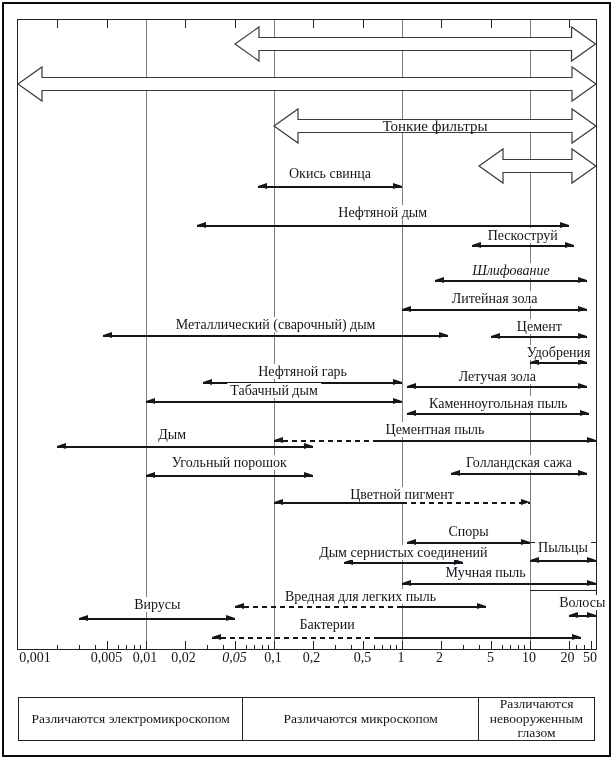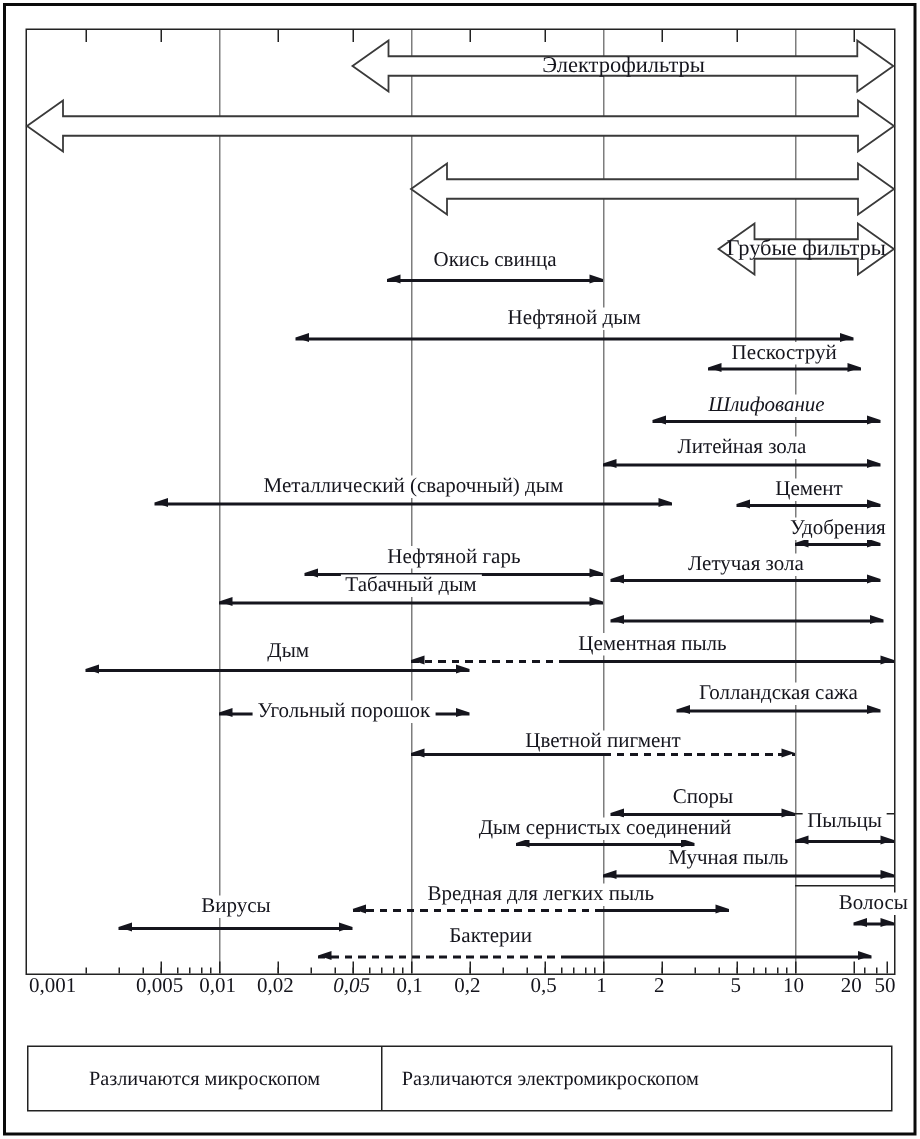--- a/index.html
+++ b/index.html
@@ -135,33 +135,34 @@
       <div class="ah ah-l" style="left: 389.298px; top: 363.4px;"></div>
       <div class="ah ah-r" style="left: 560.236px; top: 363.4px;"></div>
       <div class="rlabel" style="left: 479.267px; top: 349px;">Летучая зола</div>
       <div class="rline" style="left: 128px; width: 256px; top: 381.3px;"></div>
       <div class="ah ah-l" style="left: 128px; top: 378.4px;"></div>
       <div class="ah ah-r" style="left: 375px; top: 378.4px;"></div>
       <div class="rlabel" style="left: 256px; top: 363px;">Табачный дым</div>
       <div class="rline" style="left: 389.298px; width: 181.889px; top: 393.3px;"></div>
       <div class="ah ah-l" style="left: 389.298px; top: 390.4px;"></div>
       <div class="ah ah-r" style="left: 562.187px; top: 390.4px;"></div>
+      <div class="rlabel" style="left: 480.243px; top: 376px;">Каменноугольная пыль</div>
       <div class="dline" style="left: 256px; width: 99.6034px; top: 420.3px;"></div>
       <div class="rline" style="left: 355.603px; width: 222.397px; top: 420.3px;"></div>
       <div class="ah ah-l" style="left: 256px; top: 417.4px;"></div>
       <div class="ah ah-r" style="left: 569px; top: 417.4px;"></div>
       <div class="rlabel" style="left: 417px; top: 402px;">Цементная пыль</div>
       <div class="rline" style="left: 38.5318px; width: 256px; top: 426.3px;"></div>
       <div class="ah ah-l" style="left: 38.5318px; top: 423.4px;"></div>
       <div class="ah ah-r" style="left: 285.532px; top: 423.4px;"></div>
-      <div class="rlabel" style="left: 154.127px; top: 407px; margin-left: 20px;">Дым</div>
+      <div class="rlabel" style="left: 154.127px; top: 407px;">Дым</div>
       <div class="rline" style="left: 128px; width: 166.532px; top: 455.3px;"></div>
       <div class="ah ah-l" style="left: 128px; top: 452.4px;"></div>
       <div class="ah ah-r" style="left: 285.532px; top: 452.4px;"></div>
-      <div class="rlabel" style="left: 211.266px; top: 435px; margin-top: 12px;">Угольный порошок</div>
+      <div class="rlabel" style="left: 211.266px; top: 435px;">Угольный порошок</div>
       <div class="rline" style="left: 432.667px; width: 136.569px; top: 453.3px;"></div>
       <div class="ah ah-l" style="left: 432.667px; top: 450.4px;"></div>
       <div class="ah ah-r" style="left: 560.236px; top: 450.4px;"></div>
       <div class="rlabel" style="left: 500.952px; top: 435px;">Голландская сажа</div>
       <div class="rline" style="left: 256px; width: 128px; top: 482.3px;"></div>
       <div class="dline" style="left: 384px; width: 128px; top: 482.3px;"></div>
       <div class="ah ah-l" style="left: 256px; top: 479.4px;"></div>
       <div class="ah ah-r" style="left: 503px; top: 479.4px;"></div>
       <div class="rlabel" style="left: 384px; top: 467px;">Цветной пигмент</div>
       <div class="rline" style="left: 389.298px; width: 122.702px; top: 522.3px;"></div>
@@ -194,45 +195,45 @@
       <div class="ah ah-r" style="left: 569px; top: 592.4px;"></div>
       <div class="rlabel" style="left: 564.266px; top: 575px;">Волосы</div>
       <div class="dline" style="left: 194.37px; width: 163.946px; top: 617.3px;"></div>
       <div class="rline" style="left: 358.316px; width: 204.621px; top: 617.3px;"></div>
       <div class="ah ah-l" style="left: 194.37px; top: 614.4px;"></div>
       <div class="ah ah-r" style="left: 553.936px; top: 614.4px;"></div>
       <div class="rlabel" style="left: 309.117px; top: 597px;">Бактерии</div>
       <svg width="360.5318394449896" height="34" style="position: absolute; left: 217.468px; top: 7px; overflow: visible;">
         <polygon points="0,17 24,0 24,10.5 336.5318394449896,10.5 336.5318394449896,0 360.5318394449896,17 336.5318394449896,34 336.5318394449896,23.5 24,23.5 24,34" fill="#ffffff" stroke="#3a3a3a" stroke-width="1.2"></polygon>
       </svg>
-      <div class="band-label" style="left: 397.734px; top: 7px;">Электрофильтры</div>
       <svg width="578" height="34" style="position: absolute; left: 0px; top: 47px; overflow: visible;">
         <polygon points="0,17 24,0 24,10.5 554,10.5 554,0 578,17 554,34 554,23.5 24,23.5 24,34" fill="#ffffff" stroke="#3a3a3a" stroke-width="1.2"></polygon>
       </svg>
       <svg width="322" height="34" style="position: absolute; left: 256px; top: 89px; overflow: visible;">
         <polygon points="0,17 24,0 24,10.5 298,10.5 298,0 322,17 298,34 298,23.5 24,23.5 24,34" fill="#ffffff" stroke="#3a3a3a" stroke-width="1.2"></polygon>
       </svg>
+      <div class="band-label" style="left: 417px; top: 89px;">Тонкие фильтры</div>
       <svg width="116.9363211100208" height="34" style="position: absolute; left: 461.064px; top: 129px; overflow: visible;">
         <polygon points="0,17 24,0 24,10.5 92.9363211100208,10.5 92.9363211100208,0 116.9363211100208,17 92.9363211100208,34 92.9363211100208,23.5 24,23.5 24,34" fill="#ffffff" stroke="#3a3a3a" stroke-width="1.2"></polygon>
       </svg>
-      <div class="band-label" style="left: 519.532px; top: 129px;">Грубые фильтры</div>
     </div>
   <div id="tickLabels">
       <div class="xticklabel" style="left: 35px; top: 651px;">0,001</div>
       <div class="xticklabel" style="left: 106.468px; top: 651px;">0,005</div>
       <div class="xticklabel" style="left: 145px; top: 651px;">0,01</div>
       <div class="xticklabel" style="left: 183.532px; top: 651px;">0,02</div>
       <div class="xticklabel" style="left: 234.468px; top: 651px; font-style: italic;">0,05</div>
       <div class="xticklabel" style="left: 273px; top: 651px;">0,1</div>
       <div class="xticklabel" style="left: 311.532px; top: 651px;">0,2</div>
       <div class="xticklabel" style="left: 362.468px; top: 651px;">0,5</div>
       <div class="xticklabel" style="left: 401px; top: 651px;">1</div>
       <div class="xticklabel" style="left: 439.532px; top: 651px;">2</div>
       <div class="xticklabel" style="left: 490.468px; top: 651px;">5</div>
       <div class="xticklabel" style="left: 529px; top: 651px;">10</div>
       <div class="xticklabel" style="left: 567.532px; top: 651px;">20</div>
       <div class="xticklabel" style="left: 590px; top: 651px;">50</div>
     </div>
   <div class="ltable" id="legendTable">
+      <div class="lcell" style="width: 39%;">Различаются электромикроскопом</div>
       <div class="lcell" style="width: 41%;">Различаются микроскопом</div>
-      <div class="lcell" style="width: 39%;">Различаются электромикроскопом</div>
+      <div class="lcell" style="width: 20%;">Различаются невооруженным глазом</div>
     </div>
 </div>
 
 </body></html>

